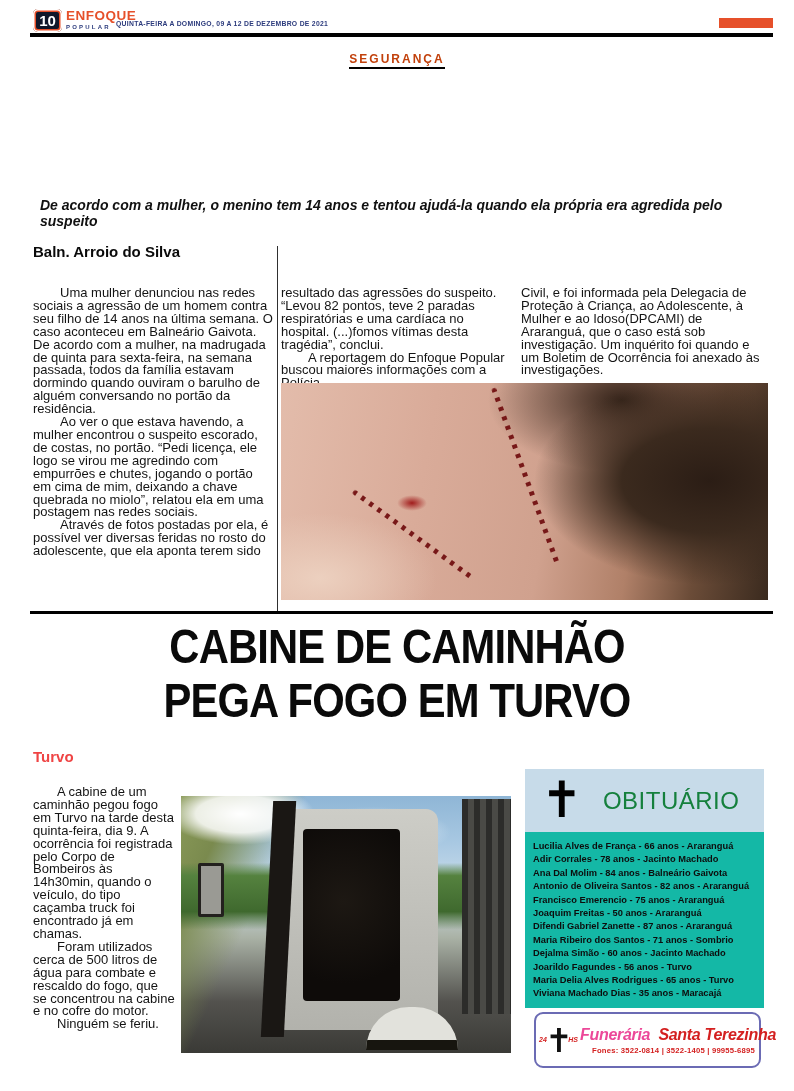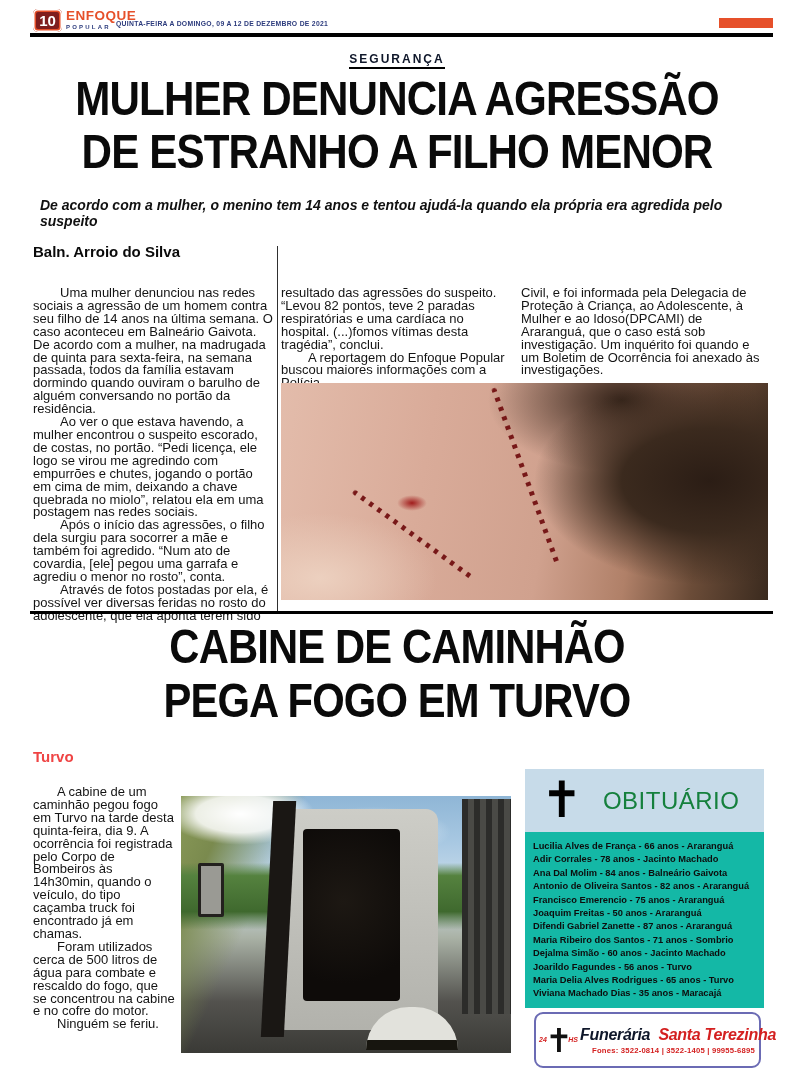--- a/index.html
+++ b/index.html
@@ -9,40 +9,40 @@
     width: 794px; height: 1091px;
     margin: 0 auto;
     background: #ffffff;
     font-family: "Liberation Sans", sans-serif;
     color: #141414;
     overflow: hidden;
   }
   
   .page-badge {
     position:absolute; left:33px; top:9px; width:29px; height:23px;
-    background:#7f1d1d; border-radius:5px;
+    background:#0f172a; border-radius:5px;
     box-shadow: inset 0 0 0 1.5px #fff, inset 0 0 0 3px #e6502a;
     color:#fff; font-weight:bold; font-size:15px;
     display:flex; align-items:center; justify-content:center;
   }
   .brand { position:absolute; left:66px; top:9px; line-height:1; }
   .brand-top { color:#e6502a; font-weight:bold; font-size:13.5px; letter-spacing:0.5px; }
   .brand-bottom { color:#2b3a7c; font-weight:bold; font-size:6px; letter-spacing:2.2px; margin-top:1px; }
   .dateline {
     position:absolute; left:116px; top:20px;
     color:#2b3a7c; font-weight:bold; font-size:6.8px; letter-spacing:0.3px;
   }
   .accent-bar { position:absolute; left:719px; top:18px; width:54px; height:10px; background:#e6502a; }
   .masthead-rule { position:absolute; left:30px; top:33px; width:743px; height:4px; background:#000; }
 
   
   .section-wrap { position:absolute; left:0; top:49px; width:794px; text-align:center; }
   .section-label {
     display:inline-block; font-size:12px; font-weight:bold; letter-spacing:2px;
-    border-bottom:2px solid #000; padding-bottom:1px; color:#0f172a;
+    border-bottom:2px solid #000; padding-bottom:1px; color:#c2410c;
   }
   .headline-1 { position:absolute; left:0; top:72px; width:794px; text-align:center; }
   .headline-1 .hl {
     display:block; font-size:49px; font-weight:bold; line-height:53px;
     letter-spacing:-1px; color:#0a0a0a;
     transform:scaleX(0.86); transform-origin:center;
     white-space:nowrap;
   }
   .subtitle {
     position:absolute; left:40px; top:197px; width:714px; text-align:left;
@@ -127,52 +127,47 @@
     border:2px solid #6b6bb4; border-radius:9px; background:#fff;
     display:flex; align-items:center; padding:0 6px;
   }
   .ad-logo { position:relative; width:34px; flex:0 0 34px; text-align:center; }
   .ad-logo-cross { font-size:33px; line-height:1; color:#111; font-weight:bold;
     font-family:"DejaVu Sans", sans-serif; }
   .ad-24 { position:absolute; left:-3px; top:12px; color:#d42020; font-size:7px; font-weight:bold; font-style:italic; }
   .ad-hs { position:absolute; right:-2px; top:12px; color:#d42020; font-size:7px; font-weight:bold; font-style:italic; }
   .ad-text { margin-left:4px; }
   .ad-name { font-style:italic; font-weight:bold; font-size:16px; letter-spacing:-0.3px; white-space:nowrap; }
-  .ad-name .nm-black { color:#0f172a; }
+  .ad-name .nm-black { color:#ec4899; }
   .ad-name .nm-red { color:#d42020; margin-left:4px; }
   .ad-phones { color:#d42020; font-weight:bold; font-size:7.7px; letter-spacing:0.2px; margin-top:2px; padding-left:12px; white-space:nowrap; }
 </style>
 </head>
 <body>
 
 <div class="page">
 
   <div class="page-badge">10</div>
   <div class="brand">
     <div class="brand-top">ENFOQUE</div>
     <div class="brand-bottom">POPULAR</div>
   </div>
   <div class="dateline">QUINTA-FEIRA A DOMINGO, 09 A 12 DE DEZEMBRO DE 2021</div>
   <div class="accent-bar"></div>
   <div class="masthead-rule"></div>
 
   <div class="section-wrap">
     <span class="section-label">SEGURANÇA</span>
   </div>
-  <div class="headline-1">
-    <span class="hl">MULHER DENUNCIA AGRESSÃO</span>
-    <span class="hl">DE ESTRANHO A FILHO MENOR</span>
-  </div>
   <div class="subtitle">De acordo com a mulher, o menino tem 14 anos e tentou ajudá-la quando ela própria era agredida pelo suspeito</div>
   <div class="loc-1">Baln. Arroio do Silva</div>
 
   <div class="bodycol col-1">
     <p>Uma mulher denunciou nas redes sociais a agressão de um homem contra seu filho de 14 anos na última semana. O caso aconteceu em Balneário Gaivota. De acordo com a mulher, na madrugada de quinta para sexta-feira, na semana passada, todos da família estavam dormindo quando ouviram o barulho de alguém conversando no portão da residência.</p>
     <p>Ao ver o que estava havendo, a mulher encontrou o suspeito escorado, de costas, no portão. “Pedi licença, ele logo se virou me agredindo com empurrões e chutes, jogando o portão em cima de mim, deixando a chave quebrada no miolo”, relatou ela em uma postagem nas redes sociais.</p>
-    <p>Após o início das agressões, o filho dela surgiu para socorrer a mãe e também foi agredido. “Num ato de covardia, [ele] pegou uma garrafa e agrediu o menor no rosto”, conta.</p>
     <p>Através de fotos postadas por ela, é possível ver diversas feridas no rosto do adolescente, que ela aponta terem sido</p>
   </div>
   <div class="bodycol col-2">
     <p class="flush">resultado das agressões do suspeito. “Levou 82 pontos, teve 2 paradas respiratórias e uma cardíaca no hospital. (...)fomos vítimas desta tragédia”, conclui.</p>
     <p>A reportagem do Enfoque Popular buscou maiores informações com a Polícia</p>
   </div>
   <div class="bodycol col-3">
     <p class="flush">Civil, e foi informada pela Delegacia de Proteção à Criança, ao Adolescente, à Mulher e ao Idoso(DPCAMI) de Araranguá, que o caso está sob investigação. Um inquérito foi quando e um Boletim de Ocorrência foi anexado às investigações.</p>
   </div>
   <div class="col-rule"></div>

